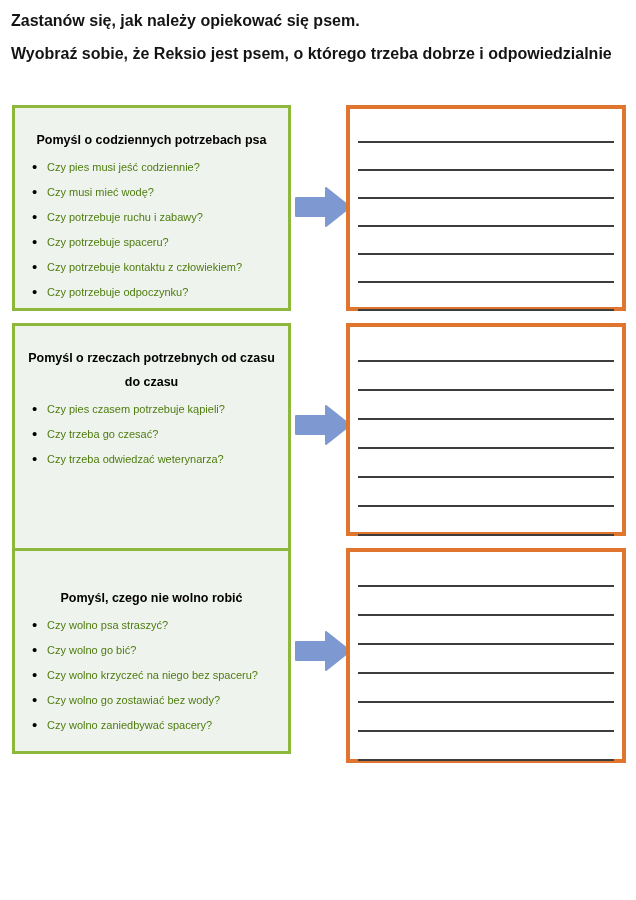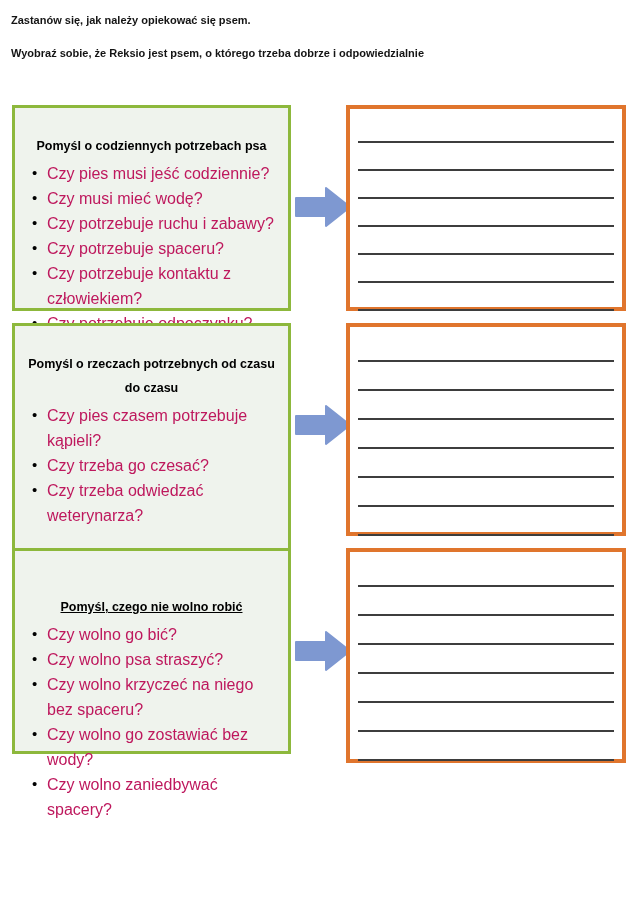--- a/index.html
+++ b/index.html
@@ -1,33 +1,33 @@
 <!DOCTYPE html>
 <html><head>
 <meta charset="utf-8">
 <style>
   html,body { margin:0; padding:0; background:#ffffff; }
   .page {
     position:relative; width:636px; height:900px; background:#ffffff;
     font-family:"Liberation Sans", sans-serif; overflow:hidden;
   }
   .header { position:absolute; left:11px; top:4px; width:620px; }
-  .header .hline { font-weight:bold; font-size:11px; color:#141414; line-height:33px; white-space:nowrap; }
+  .header .hline { font-weight:bold; font-size:16px; color:#141414; line-height:33px; white-space:nowrap; }
 
   .gbox {
     position:absolute; background:#eff3ed; border:3px solid #8db83c;
     box-sizing:border-box; left:12px; width:279px;
   }
   #gbox1 { top:105px; height:206px; }
   #gbox2 { top:323px; height:258px; }
   #gbox3 { top:548px; height:206px; }
-  .gbox .title { text-align:center; font-weight:bold; font-size:12.5px; line-height:24px; color:#000; padding-top:26px; }
-  #gbox3 .title { padding-top:44px;text-decoration:underline; }
+  .gbox .title { text-align:center; font-weight:bold; font-size:12.5px; line-height:24px; color:#000; padding-top:20px; }
+  #gbox3 .title { padding-top:35px; }
   .gbox ul { margin:3px 0 0 0; padding:0 6px 0 16px; list-style:none; }
-  .gbox li { position:relative; font-size:16px; line-height:25px; padding-left:16px; color:#be185d; }
+  .gbox li { position:relative; font-size:11px; line-height:25px; padding-left:16px; color:#4d7c0f; }
   .gbox li::before { content:"\2022"; position:absolute; left:1px; top:-1px; font-size:15px; color:#000; }
   .gbox li.wrap { max-width:208px; }
 
   .obox {
     position:absolute; background:#ffffff; border:4px solid #e0752d;
     box-sizing:border-box; left:346px; width:280px;
   }
   #obox1 { top:105px; height:206px; }
   #obox2 { top:323px; height:213px; }
   #obox3 { top:548px; height:215px; }
@@ -107,22 +107,22 @@
         <div class="wline"></div>
         <div class="wline"></div>
         <div class="wline"></div>
         <div class="wline"></div>
       </div>
   </div>
 
   <div class="gbox" id="gbox3">
     <div class="title">Pomyśl, czego nie wolno robić</div>
     <ul>
+      <li>Czy wolno psa straszyć?</li>
       <li>Czy wolno go bić?</li>
-      <li>Czy wolno psa straszyć?</li>
       <li>Czy wolno krzyczeć na niego bez spaceru?</li>
       <li>Czy wolno go zostawiać bez wody?</li>
       <li>Czy wolno zaniedbywać spacery?</li>
     </ul>
   </div>
 
   <div class="arrow" id="arrow3">
     <svg viewBox="0 0 57 42" xmlns="http://www.w3.org/2000/svg">
       <path d="M1 12 H31 V2 L55 21 L31 40 V30 H1 Z" fill="#7e98d1" stroke="#7e98d1" stroke-width="2" stroke-linejoin="round"></path>
     </svg>

